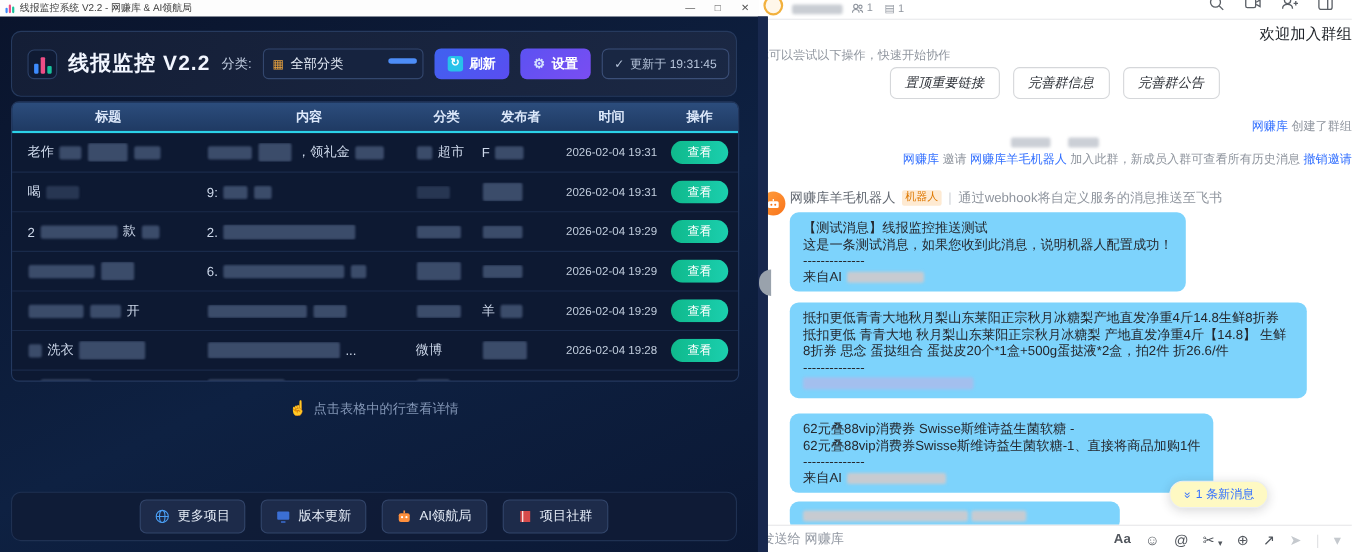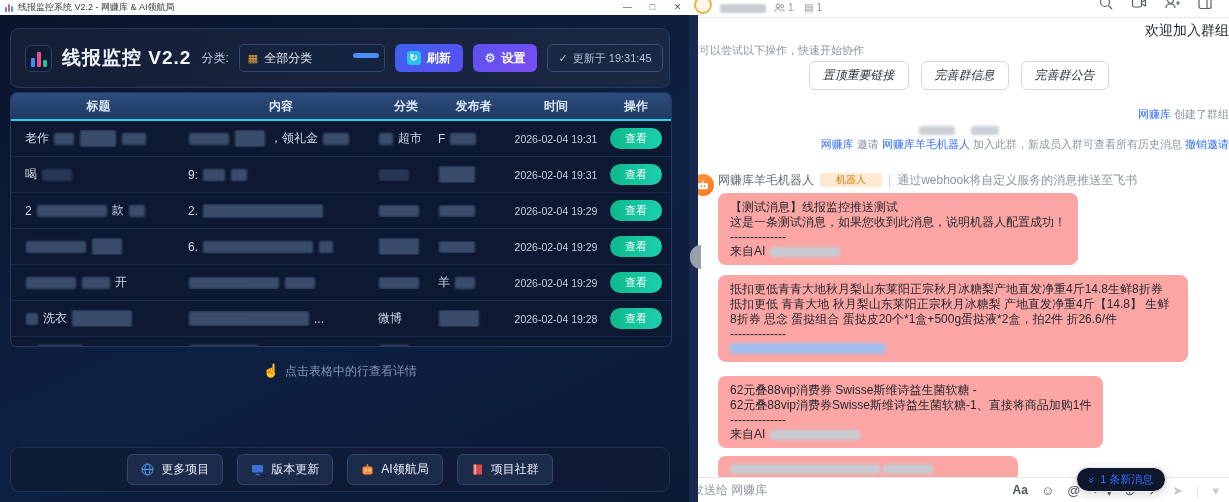--- a/index.html
+++ b/index.html
@@ -76,30 +76,30 @@
   .c-actions span {border:1px solid #d5d7da; border-radius:6px; padding:5px 13px; font-size:12px; color:#2b2f36; background:#fff; cursor:pointer; white-space:nowrap;}
   .c-sys {position:absolute; left:0; width:100%; text-align:right; font-size:11px; color:#8f959e; white-space:nowrap;}
   .sys-created {top:107px;} .sys-invite {top:137px;}
   .c-link {color:#3370ff; cursor:pointer;}
   .c-chips {position:absolute; top:121px; left:0; width:100%; text-align:center;}
   .c-chips i {display:inline-block; height:9px; background:#cbcfd6; border-radius:2px; filter:blur(1.4px); margin:0 8px;}
 
   .c-bot-avatar {position:absolute; left:4px; top:174px; width:22px; height:22px; border-radius:50%; background:linear-gradient(135deg,#ffa03f,#f9731a); display:flex; align-items:center; justify-content:center;}
   .msgs {position:absolute; left:30px; top:172px; width:505px;}
   .bot-line {font-size:12px; color:#646a73; display:flex; align-items:center; gap:6px; height:16px; white-space:nowrap; overflow:hidden;}
-  .bot-badge {background:#feead2; color:#de7802; font-size:10px; padding:0 16px; border-radius:2px; line-height:14px; flex:none;}
+  .bot-badge {background:#feead2; color:#de7802; font-size:10px; padding:0 3px; border-radius:2px; line-height:14px; flex:none;}
   .bot-div {color:#d0d3d9;}
   .bot-desc {color:#8f959e;}
-  .bub {background:#fca5a5; border-radius:8px; padding:7px 12px; width:fit-content; max-width:470px; font-size:12px; line-height:15px; color:#25282e; box-sizing:border-box;}
+  .bub {background:#7dd3fc; border-radius:8px; padding:7px 12px; width:fit-content; max-width:470px; font-size:12px; line-height:15px; color:#25282e; box-sizing:border-box;}
   .bub1 {margin-top:5px;} .bub2 {margin-top:10px;} .bub3 {margin-top:14px;} .bub4 {margin-top:8px; height:26px; width:300px;}
   .bfoot {display:flex; align-items:center; gap:5px; height:13px;}
   .cb {display:inline-block; height:10px; background:#c7cbd1; border-radius:2px; filter:blur(1.5px); flex:none;}
   .cb-blue {background:#a3bfee;}
 
-  .new-pill {position:absolute; left:388px; top:437px; background:#0f172a; border-radius:15px; box-shadow:0 2px 10px rgba(31,35,41,.18); border:1px solid #eceef0; color:#3370ff; font-size:11px; padding:4px 12px; display:flex; align-items:center; gap:5px; z-index:6; cursor:pointer; white-space:nowrap;margin-top:30px;}
+  .new-pill {position:absolute; left:375px; top:437px; background:#fef9c3; border-radius:15px; box-shadow:0 2px 10px rgba(31,35,41,.18); border:1px solid #eceef0; color:#3370ff; font-size:11px; padding:4px 12px; display:flex; align-items:center; gap:5px; z-index:6; cursor:pointer; white-space:nowrap;}
   .np-ic {display:inline-block; transform:rotate(90deg); font-size:11px;}
 
   .composer {position:absolute; left:0; bottom:0; width:100%; height:25px; background:#fff; border-top:1px solid #e6e7e9; z-index:5; box-sizing:border-box; display:flex; align-items:center; padding:0 10px 0 4px;}
   .comp-ph {font-size:12px; color:#9399a3; white-space:nowrap;}
   .comp-tools {margin-left:auto; display:flex; align-items:center; gap:13px; color:#51565d; font-size:13px;}
   .comp-tools span {cursor:pointer;}
   .tool-font {font-size:12px; font-weight:bold;}
   .sc-v {font-size:8px; margin-left:-10px; align-self:flex-end;}
   .snd {color:#c5c9ce;}
   .comp-div {color:#e2e3e5; cursor:default;}

